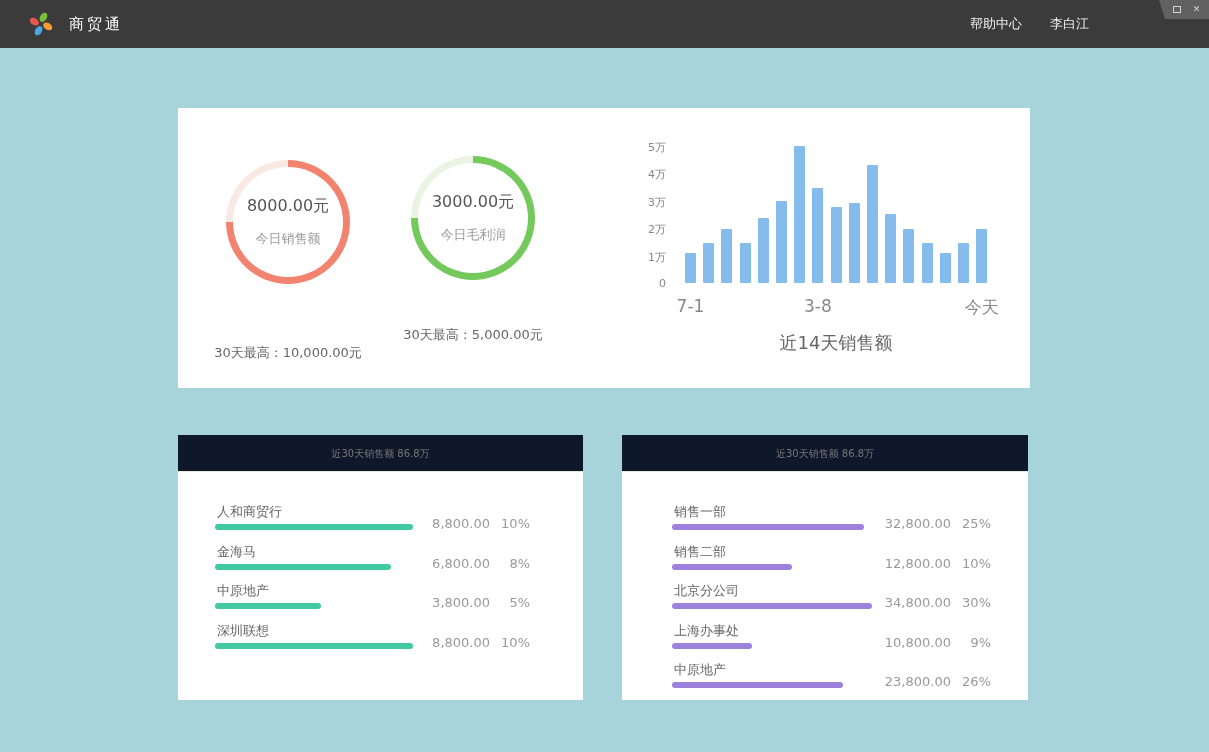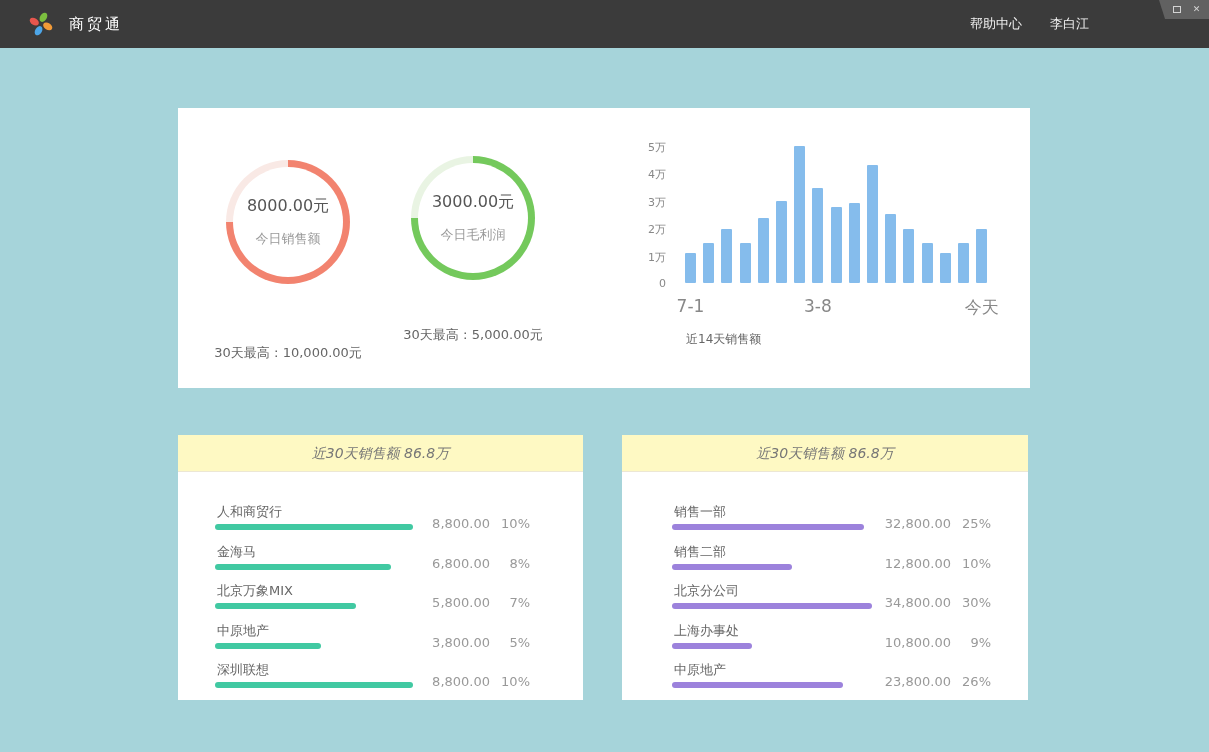--- a/index.html
+++ b/index.html
@@ -38,24 +38,24 @@
   .donut-center { position:absolute; inset:0; display:flex; flex-direction:column; align-items:center; justify-content:center; gap:13px; z-index:2; }
   .donut-amount { font-size:16px; color:#555; }
   .donut-label { font-size:13px; color:#999; }
   .donut-caption { margin-top:46px; font-size:13px; color:#666; }
 
   
   .daily-chart { position:absolute; left:455px; top:20px; width:380px; height:245px; }
   .ytick { position:absolute; left:0; width:33px; text-align:right; font-size:11px; color:#888; }
   .cbar { position:absolute; width:11px; border-radius:1px; }
   .xlab { position:absolute; top:168px; width:50px; text-align:center; font-size:17px; color:#888; }
-  .chart-title { position:absolute; top:203px; left:53px; width:300px; text-align:left; font-size:12px; color:#666; }
-
-  
-  .panel-header { height:37px; line-height:37px; text-align:center; background:#fef9c3; border-bottom:1px solid #ece7d4; font-size:14px; color:#777;font-style:italic; }
+  .chart-title { position:absolute; top:203px; left:53px; width:300px; text-align:center; font-size:18px; color:#666; }
+
+  
+  .panel-header { height:37px; line-height:37px; text-align:center; background:#0f172a; border-bottom:1px solid #ece7d4; font-size:10px; color:#777; }
   .rows { position:absolute; left:0; right:0; top:38px; bottom:0; padding-top:30px; }
   .panel-bl .rows { padding-left:37px; padding-right:53px; }
   .panel-br .rows { padding-left:50px; padding-right:37px; }
   .rrow { position:relative; height:39.5px; }
   .row-label { position:absolute; top:0; left:2px; font-size:13px; color:#666; }
   .row-bar { position:absolute; top:21px; left:0; height:6px; border-radius:3px; }
   .row-nums { position:absolute; right:0; top:13px; display:flex; font-size:13px; color:#999;justify-content:center; }
   .row-value { width:78px; text-align:right; }
   .row-pct { width:40px; text-align:right; }
 </style>
@@ -157,28 +157,20 @@
           </div>
           <div class="rrow">
             <div class="row-label">金海马</div>
             <div class="row-bar" style="width: 176px; background: rgb(65, 201, 162);"></div>
             <div class="row-nums">
               <div class="row-value">6,800.00</div>
               <div class="row-pct">8%</div>
             </div>
           </div>
           <div class="rrow">
-            <div class="row-label">北京万象MIX</div>
-            <div class="row-bar" style="width: 141px; background: rgb(65, 201, 162);"></div>
-            <div class="row-nums">
-              <div class="row-value">5,800.00</div>
-              <div class="row-pct">7%</div>
-            </div>
-          </div>
-          <div class="rrow">
             <div class="row-label">中原地产</div>
             <div class="row-bar" style="width: 106px; background: rgb(65, 201, 162);"></div>
             <div class="row-nums">
               <div class="row-value">3,800.00</div>
               <div class="row-pct">5%</div>
             </div>
           </div>
           <div class="rrow">
             <div class="row-label">深圳联想</div>
             <div class="row-bar" style="width: 198px; background: rgb(65, 201, 162);"></div>

